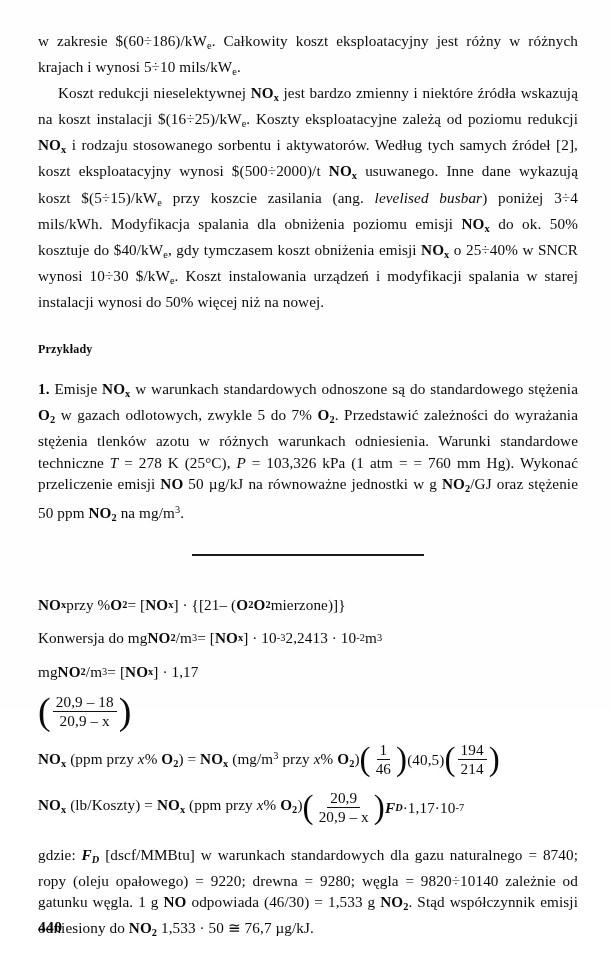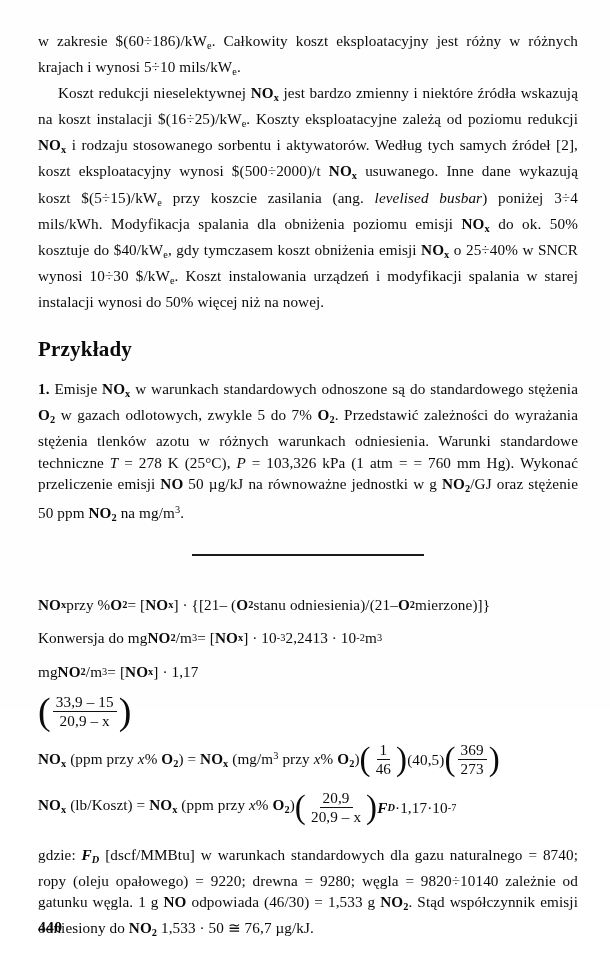--- a/index.html
+++ b/index.html
@@ -42,21 +42,21 @@
   p.indent { text-indent: 20px; }
 
   sub  { font-size: 0.68em; vertical-align: -0.28em; }
   sup  { font-size: 0.68em; vertical-align: 0.45em; }
   .bold { font-weight: bold; }
   .ital { font-style: italic; }
 
   
   h2.heading {
     margin: 0;
-    font-size: 21px;
+    font-size: 12px;
     font-weight: bold;
     line-height: 22px;
     letter-spacing: 0.2px;
   }
   .gap-md { height: 18px; }
   .gap-lg { height: 26px; }
 
   
   .divider-wrap {
     width: 100%;
@@ -160,21 +160,20 @@
           <sub class="bold">x</sub>
           <span> przy % </span>
           <span class="bold">O</span>
           <sub class="bold">2</sub>
           <span> = [</span>
           <span class="bold">NO</span>
           <sub class="bold">x</sub>
           <span>] · {[21– (</span>
           <span class="bold">O</span>
           <sub class="bold">2</sub>
-          <span> stanu odniesienia)/(21– </span>
           <span class="bold">O</span>
           <sub class="bold">2</sub>
           <span> mierzone)]}</span>
         </div>
         <div class="eq-spacer"></div>
         <div class="eq">
           <span>Konwersja do mg </span>
           <span class="bold">NO</span>
           <sub class="bold">2</sub>
           <span>/m</span>
@@ -201,49 +200,49 @@
           <sub class="bold">x</sub>
           <span>]  ·  1,17</span>
         </div>
       </div>
 
     <div class="eq-spacer"></div>
 
     <div class="eq eq-tall">
       <span class="paren">
         <span class="frac">
-          <span class="num">33,9 – 15</span>
+          <span class="num">20,9 – 18</span>
           <span class="den">20,9 – x</span>
         </span>
       </span>
     </div>
 
     <div class="eq-spacer"></div>
 
     <div class="eq eq-tall">
       <span id="eq-ppmx-lhs"><span class="bold">NO</span><sub class="bold">x</sub><span> (ppm przy </span><span class="ital">x</span><span>% </span><span class="bold">O</span><sub class="bold">2</sub><span>) = </span><span class="bold">NO</span><sub class="bold">x</sub><span> (mg/m</span><sup>3</sup><span> przy </span><span class="ital">x</span><span>% </span><span class="bold">O</span><sub class="bold">2</sub><span>) </span></span>
       <span class="paren paren-sm">
         <span class="frac">
           <span class="num">1</span>
           <span class="den">46</span>
         </span>
       </span>
       <span>(40,5)</span>
       <span class="paren paren-sm">
         <span class="frac">
-          <span class="num">369</span>
-          <span class="den">273</span>
+          <span class="num">194</span>
+          <span class="den">214</span>
         </span>
       </span>
     </div>
 
     <div class="eq-spacer"></div>
 
     <div class="eq eq-tall">
-      <span id="eq-lb-lhs"><span class="bold">NO</span><sub class="bold">x</sub><span> (lb/Koszt) = </span><span class="bold">NO</span><sub class="bold">x</sub><span> (ppm przy </span><span class="ital">x</span><span>% </span><span class="bold">O</span><sub class="bold">2</sub><span>) </span></span>
+      <span id="eq-lb-lhs"><span class="bold">NO</span><sub class="bold">x</sub><span> (lb/Koszty) = </span><span class="bold">NO</span><sub class="bold">x</sub><span> (ppm przy </span><span class="ital">x</span><span>% </span><span class="bold">O</span><sub class="bold">2</sub><span>) </span></span>
       <span class="paren paren-sm">
         <span class="frac">
           <span class="num">20,9</span>
           <span class="den">20,9 – x</span>
         </span>
       </span>
       <span class="bold ital">F</span>
         <sub class="bold ital">D</sub>
         <span>·1,17·10</span>
         <sup>-7</sup>

